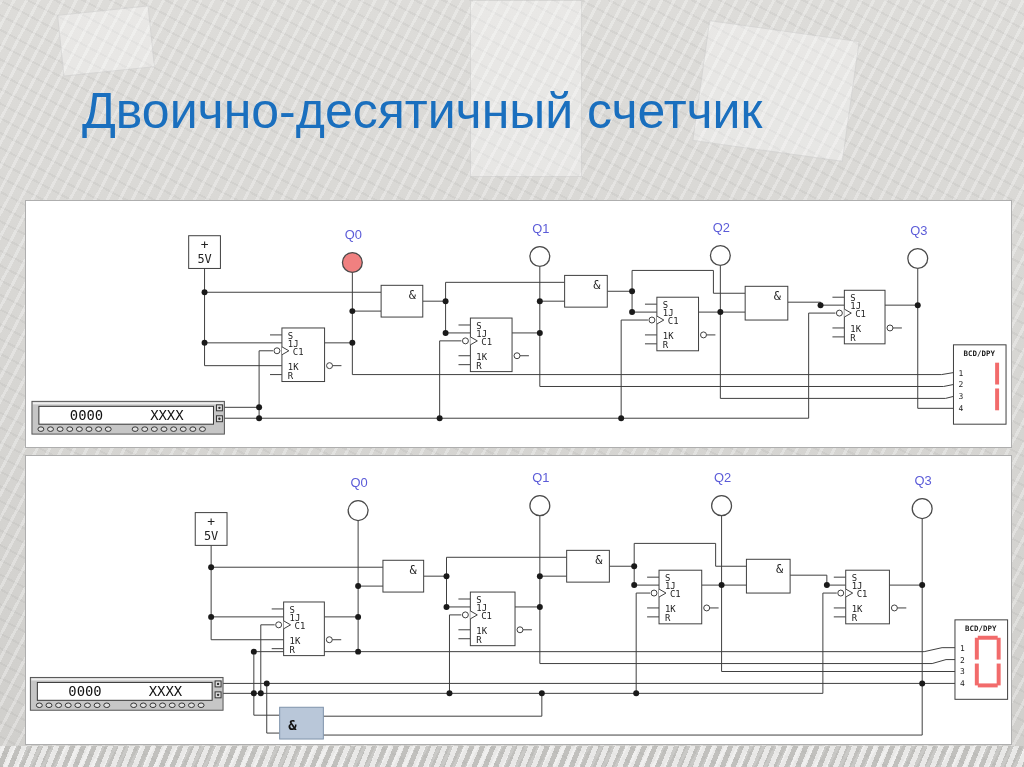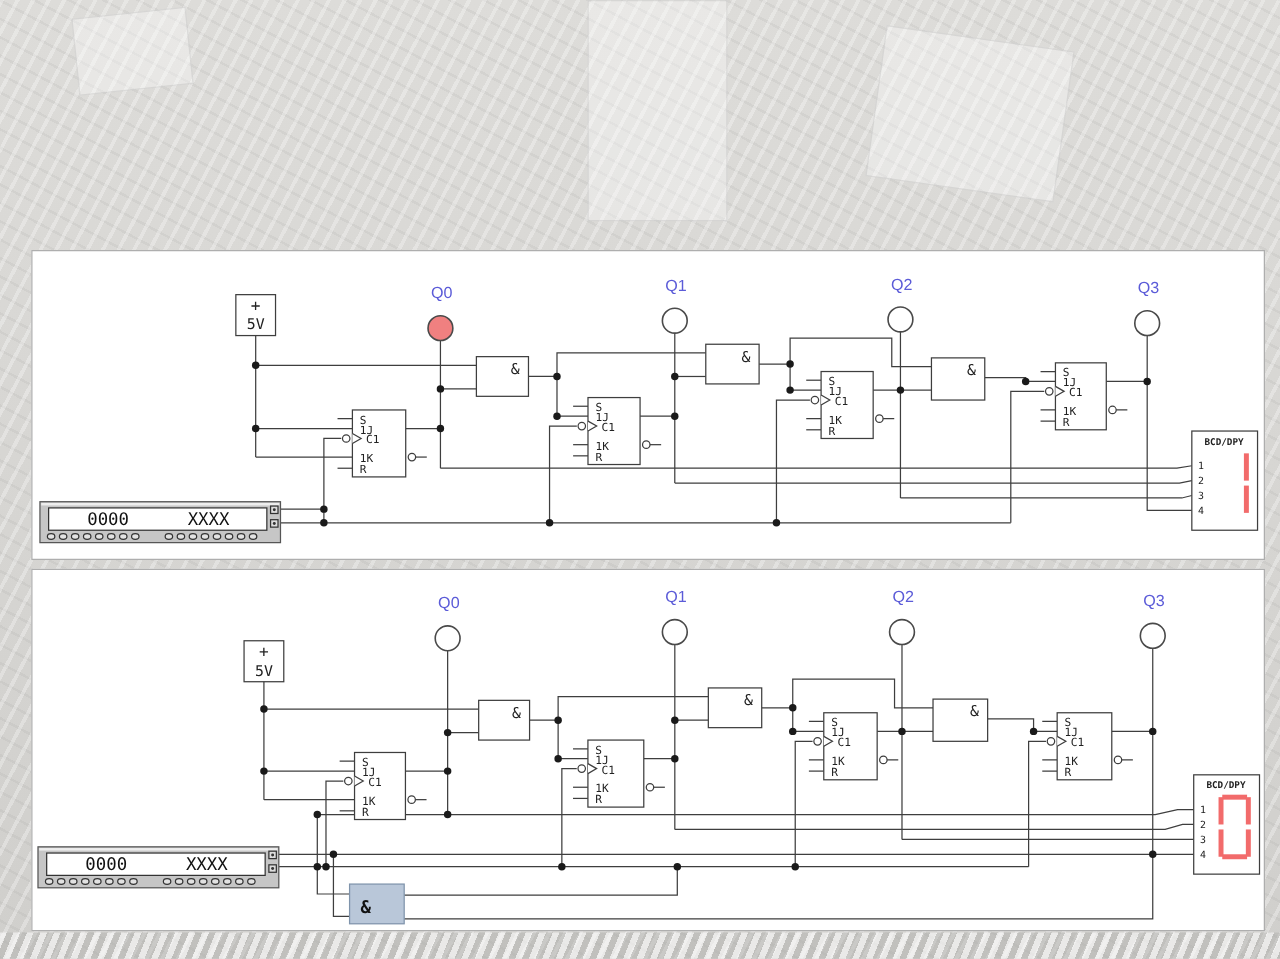--- a/index.html
+++ b/index.html
@@ -27,20 +27,21 @@
 </head>
 <body>
 
 <div class="slide">
   <div class="bg"></div>
   <div class="chip c1"></div>
   <div class="chip c2"></div>
   <div class="chip c3"></div>
   <div class="bg-strip"></div>
 
+  <h1 class="title" style="color: rgb(26, 111, 190);">Двоично-десятичный счетчик</h1>
 
   <div class="panel p1">
     <svg id="svg0" viewBox="0 0 987 248">
         <g>
           <path d="M177,68 V166" stroke="#3e3e3e" stroke-width="1" fill="none"></path>
           <path d="M177,92 H355" stroke="#3e3e3e" stroke-width="1" fill="none"></path>
           <path d="M177,143 H255" stroke="#3e3e3e" stroke-width="1" fill="none"></path>
           <path d="M177,166 H255" stroke="#3e3e3e" stroke-width="1" fill="none"></path>
           <path d="M326,72 V175" stroke="#3e3e3e" stroke-width="1" fill="none"></path>
           <path d="M326,111 H355" stroke="#3e3e3e" stroke-width="1" fill="none"></path>

